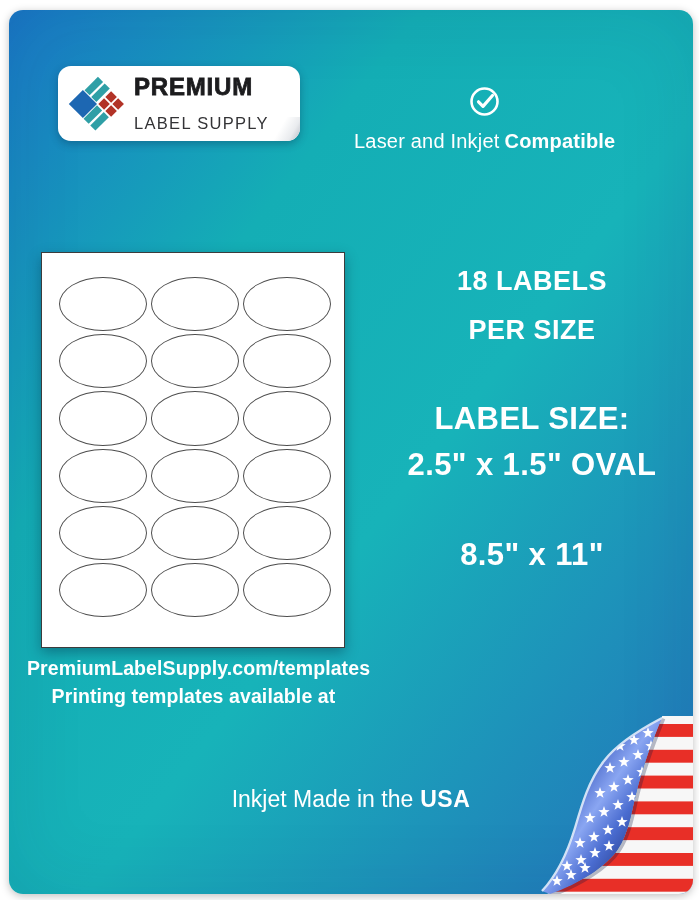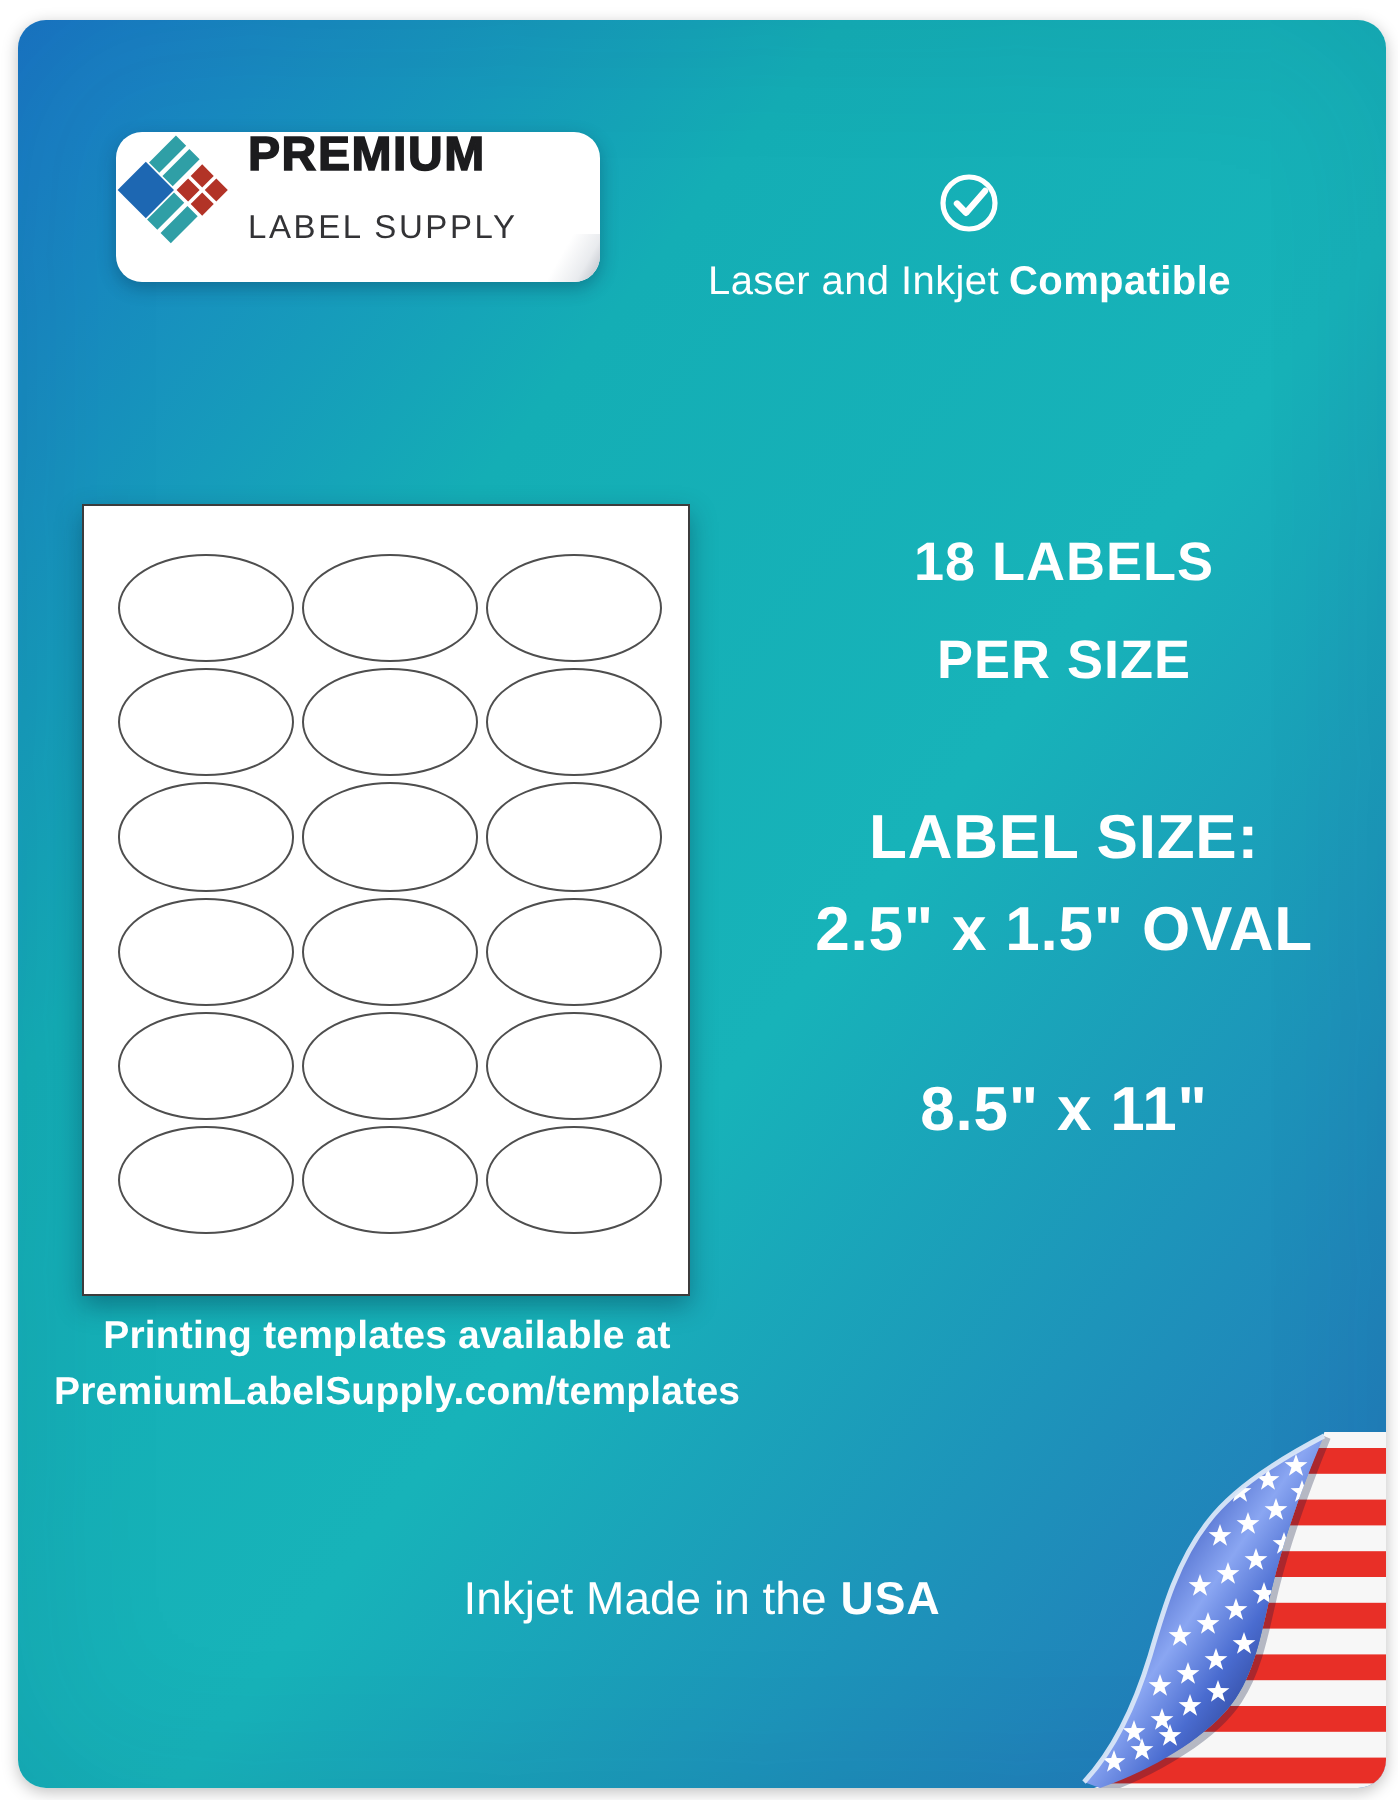--- a/index.html
+++ b/index.html
@@ -7,21 +7,21 @@
   .card{
     position:absolute;left:9px;top:10px;width:684px;height:884px;
     border-radius:14px;overflow:hidden;
     background:linear-gradient(128deg,#1a78c6 0%,#14aeb5 30%,#17b3b9 56%,#2470bb 100%);
     box-shadow:0 2px 8px rgba(0,0,0,.25), inset 0 0 80px rgba(0,30,90,.10);
   }
   
   .badge{
     position:absolute;left:49px;top:56px;width:242px;height:75px;background:#ffffff;
     border-radius:13px;box-shadow:0 3px 9px rgba(0,25,55,.30);
-    display:flex;box-sizing:border-box;
+    display:flex;align-items:center;padding-left:10px;box-sizing:border-box;
   }
   .badge::after{
     content:'';position:absolute;right:0;bottom:0;width:30px;height:24px;
     background:linear-gradient(300deg,#b9bec6 2%,#e9ebee 28%,#ffffff 62%);
     border-radius:4px 0 13px 0;
   }
   .badge-text{margin-left:8px;line-height:1;}
   .badge-line1{font-size:24px;font-weight:700;letter-spacing:.8px;color:#1c1c1e;
     -webkit-text-stroke:0.8px #1c1c1e;}
   .badge-line2{font-size:16.5px;font-weight:400;letter-spacing:1.3px;color:#333336;margin-top:16px;}
@@ -113,22 +113,22 @@
     <div class="spec-line-lg">18 LABELS</div>
     <div class="spec-line-lg">PER SIZE</div>
     <div class="gap1"></div>
     <div class="spec-line-md">LABEL SIZE:</div>
     <div class="spec-line-md">2.5" x 1.5" OVAL</div>
     <div class="gap2"></div>
     <div class="spec-line-md">8.5" x 11"</div>
   </div>
 
   <div class="note">
+    <div>PremiumLabelSupply.com/templates</div>
     <div>Printing templates available at</div>
-    <div>PremiumLabelSupply.com/templates</div>
   </div>
 
   <div class="made">
     <span>Inkjet Made in the</span><span class="made-bold">USA</span>
   </div>
 
   <svg class="flag" width="176" height="178" viewBox="0 0 176 178">
     <defs>
       <clipPath id="stripesClip">
         <path d="M176,-2 L176,178 L30,178 C62,168 90,150 101,133 C111,118 114,99 119,78 C126,49 136,23 146,-2 Z"></path>

